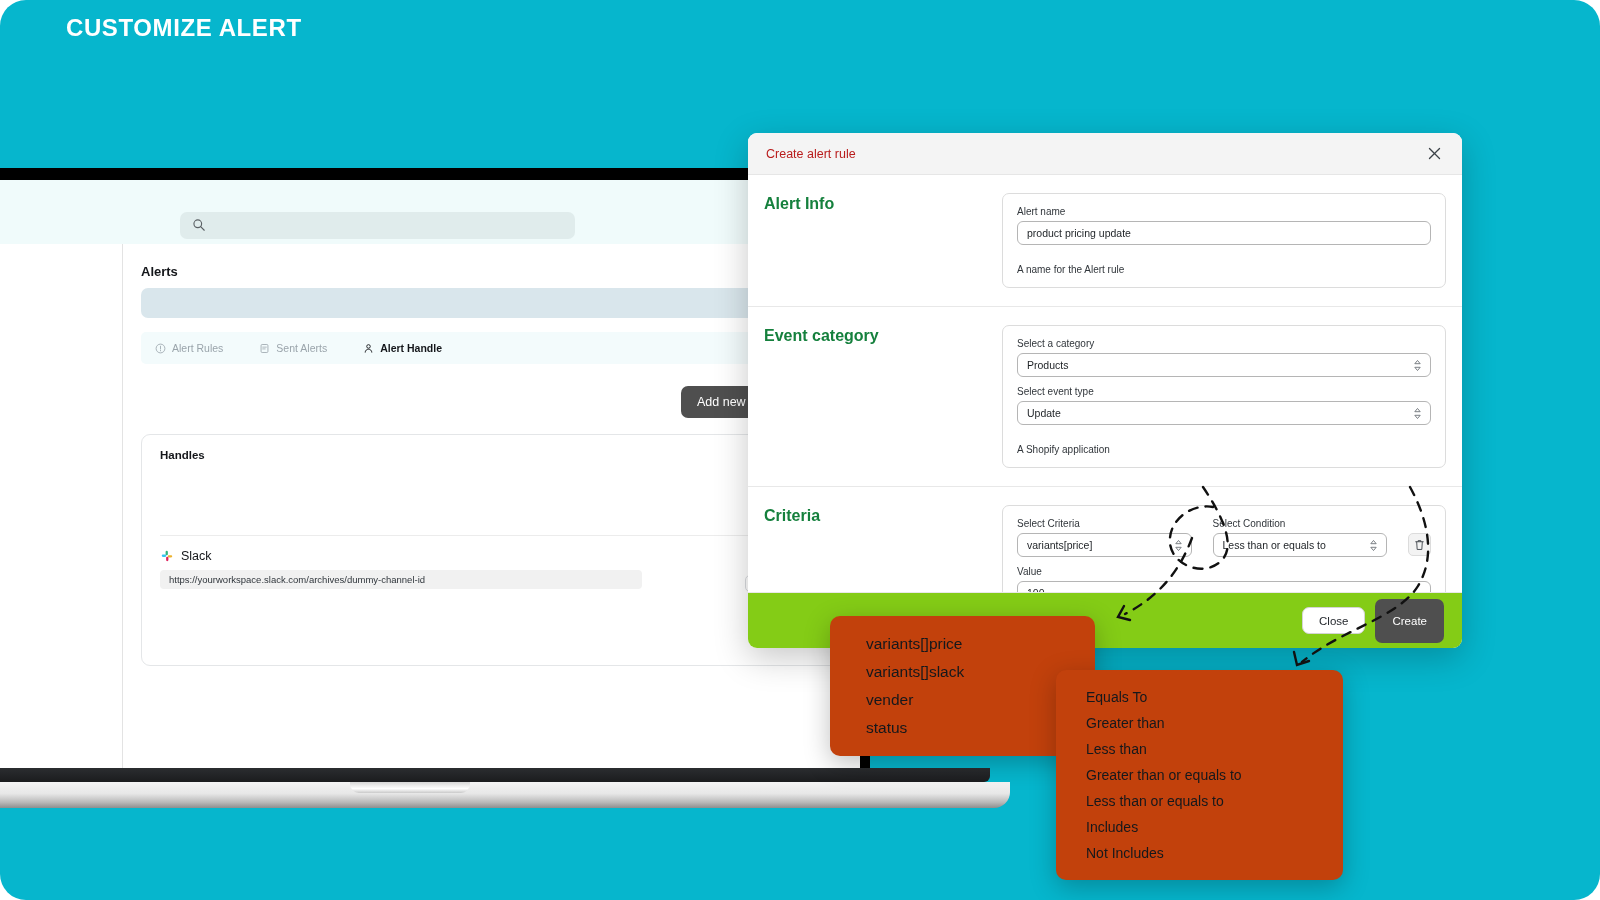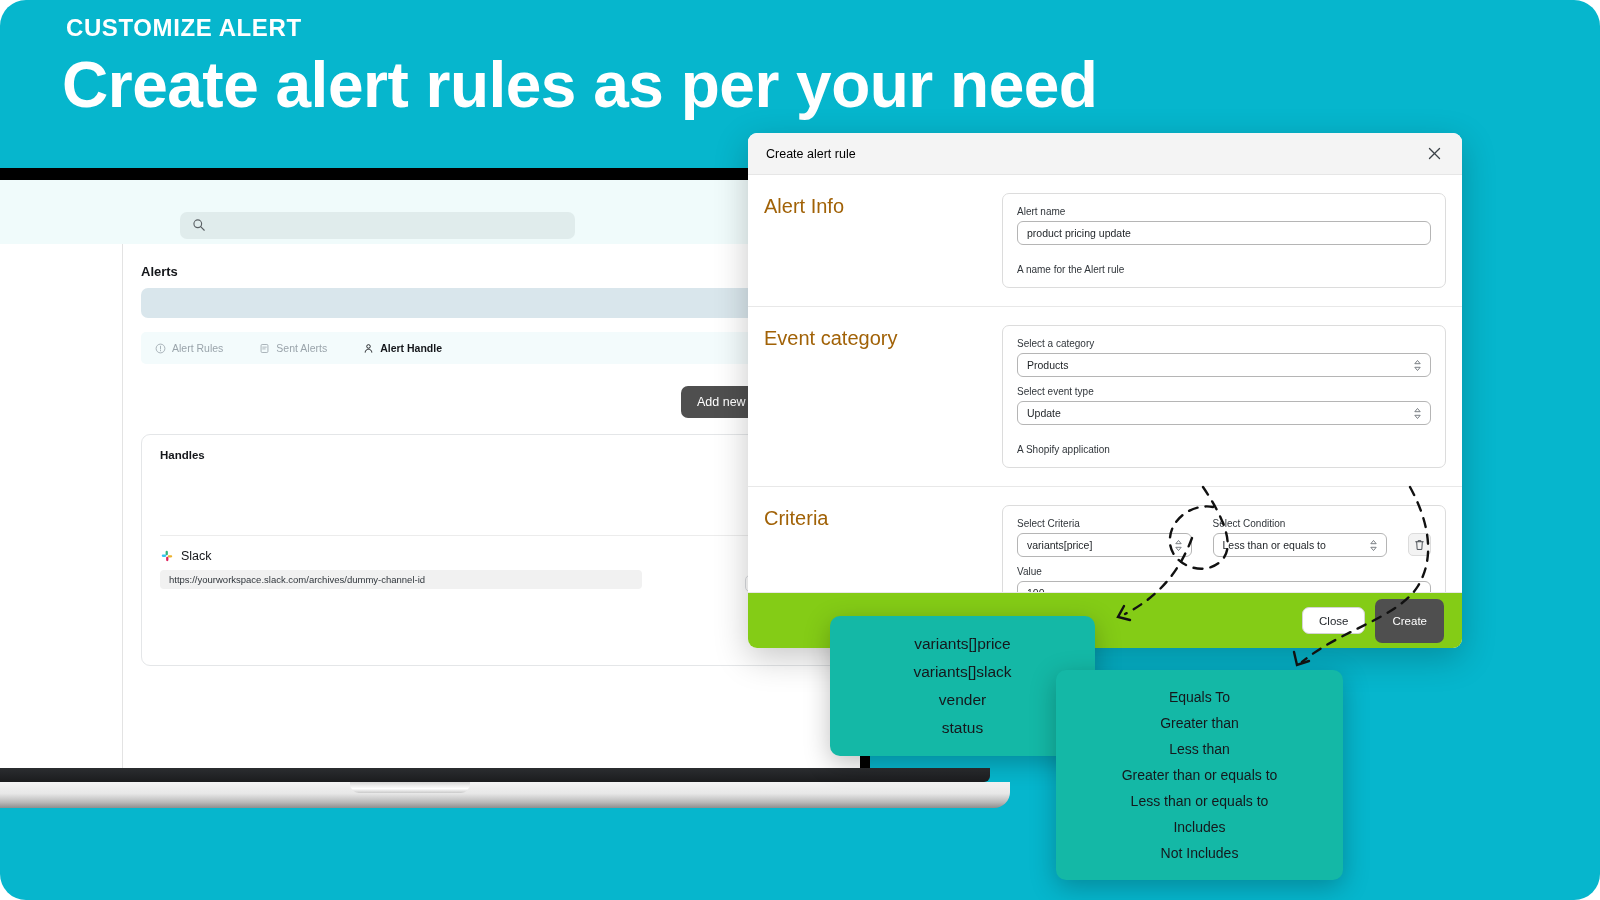--- a/index.html
+++ b/index.html
@@ -175,34 +175,34 @@
     border-radius: 9px;
     box-shadow: 0 10px 34px rgba(0,0,0,0.22);
     overflow: hidden;
   }
   .modal-header {
     height: 42px; background: #f4f4f4;
     display: flex; align-items: center; justify-content: space-between;
     padding: 0 18px;
     border-bottom: 1px solid #e6e6e6;
   }
-  .modal-title { font-size: 12.5px; color: #000000; }
+  .modal-title { font-size: 12.5px; color: #b91c1c; }
   .modal-close {
     width: 20px; height: 20px; display: flex; align-items: center; justify-content: center;
     background: none; border: none; cursor: pointer;
   }
 
   .modal-section {
     display: flex; padding: 18px 16px 18px 16px; gap: 0;
     border-bottom: 1px solid #e8e8e8;
   }
   .modal-section:last-of-type { border-bottom: none; }
   .section-label {
     width: 238px; flex: 0 0 238px;
-    font-size: 20px; font-weight: 400; color: #a16207;
+    font-size: 16px; font-weight: 700; color: #15803d;
     padding-top: 2px;
   }
   .section-card {
     flex: 1;
     border: 1px solid #dcdcdc; border-radius: 7px;
     padding: 12px 14px;
   }
   .fld-label { font-size: 10px; color: #31363b; margin-bottom: 4px; }
   .fld-help { font-size: 10px; color: #31363b; margin-top: 19px; }
   .fld-input {
@@ -249,25 +249,24 @@
   }
   .btn-create {
     height: 44px; padding: 0 17px;
     border: none; border-radius: 7px;
     background: #4f4f4f; color: #ffffff; font-size: 11.5px;
   }
 
   
   .popover {
     position: absolute;
-    background: #14b8a6;
+    background: #c2410c;
     border-radius: 10px;
     box-shadow: 0 7px 26px rgba(0,0,0,0.25);
     padding: 14px 12px;
-    text-align: center;
   }
   #criteria-popover { left: 830px; top: 616px; width: 265px; }
   #condition-popover { left: 1056px; top: 670px; width: 287px; }
   .popover-item {
     font-size: 15.5px; color: #15181c;
     padding: 5px 24px; white-space: nowrap; cursor: pointer;
   }
   #condition-popover .popover-item { font-size: 14px; padding: 5px 18px; }
 
   
@@ -275,21 +274,20 @@
     position: absolute; left: 0; top: 0;
     width: 1600px; height: 900px; pointer-events: none;
   }
 </style>
 </head>
 <body>
 
 <div id="root">
 
   <div class="promo-eyebrow">CUSTOMIZE ALERT</div>
-  <div class="promo-title">Create alert rules as per your need</div>
 
   <div class="laptop">
     <div class="laptop-screen-shell">
       <div class="laptop-viewport">
 
         <div class="app-topbar">
           
         </div>
         <div class="app-search">
           <svg class="mg" viewBox="0 0 16 16">

